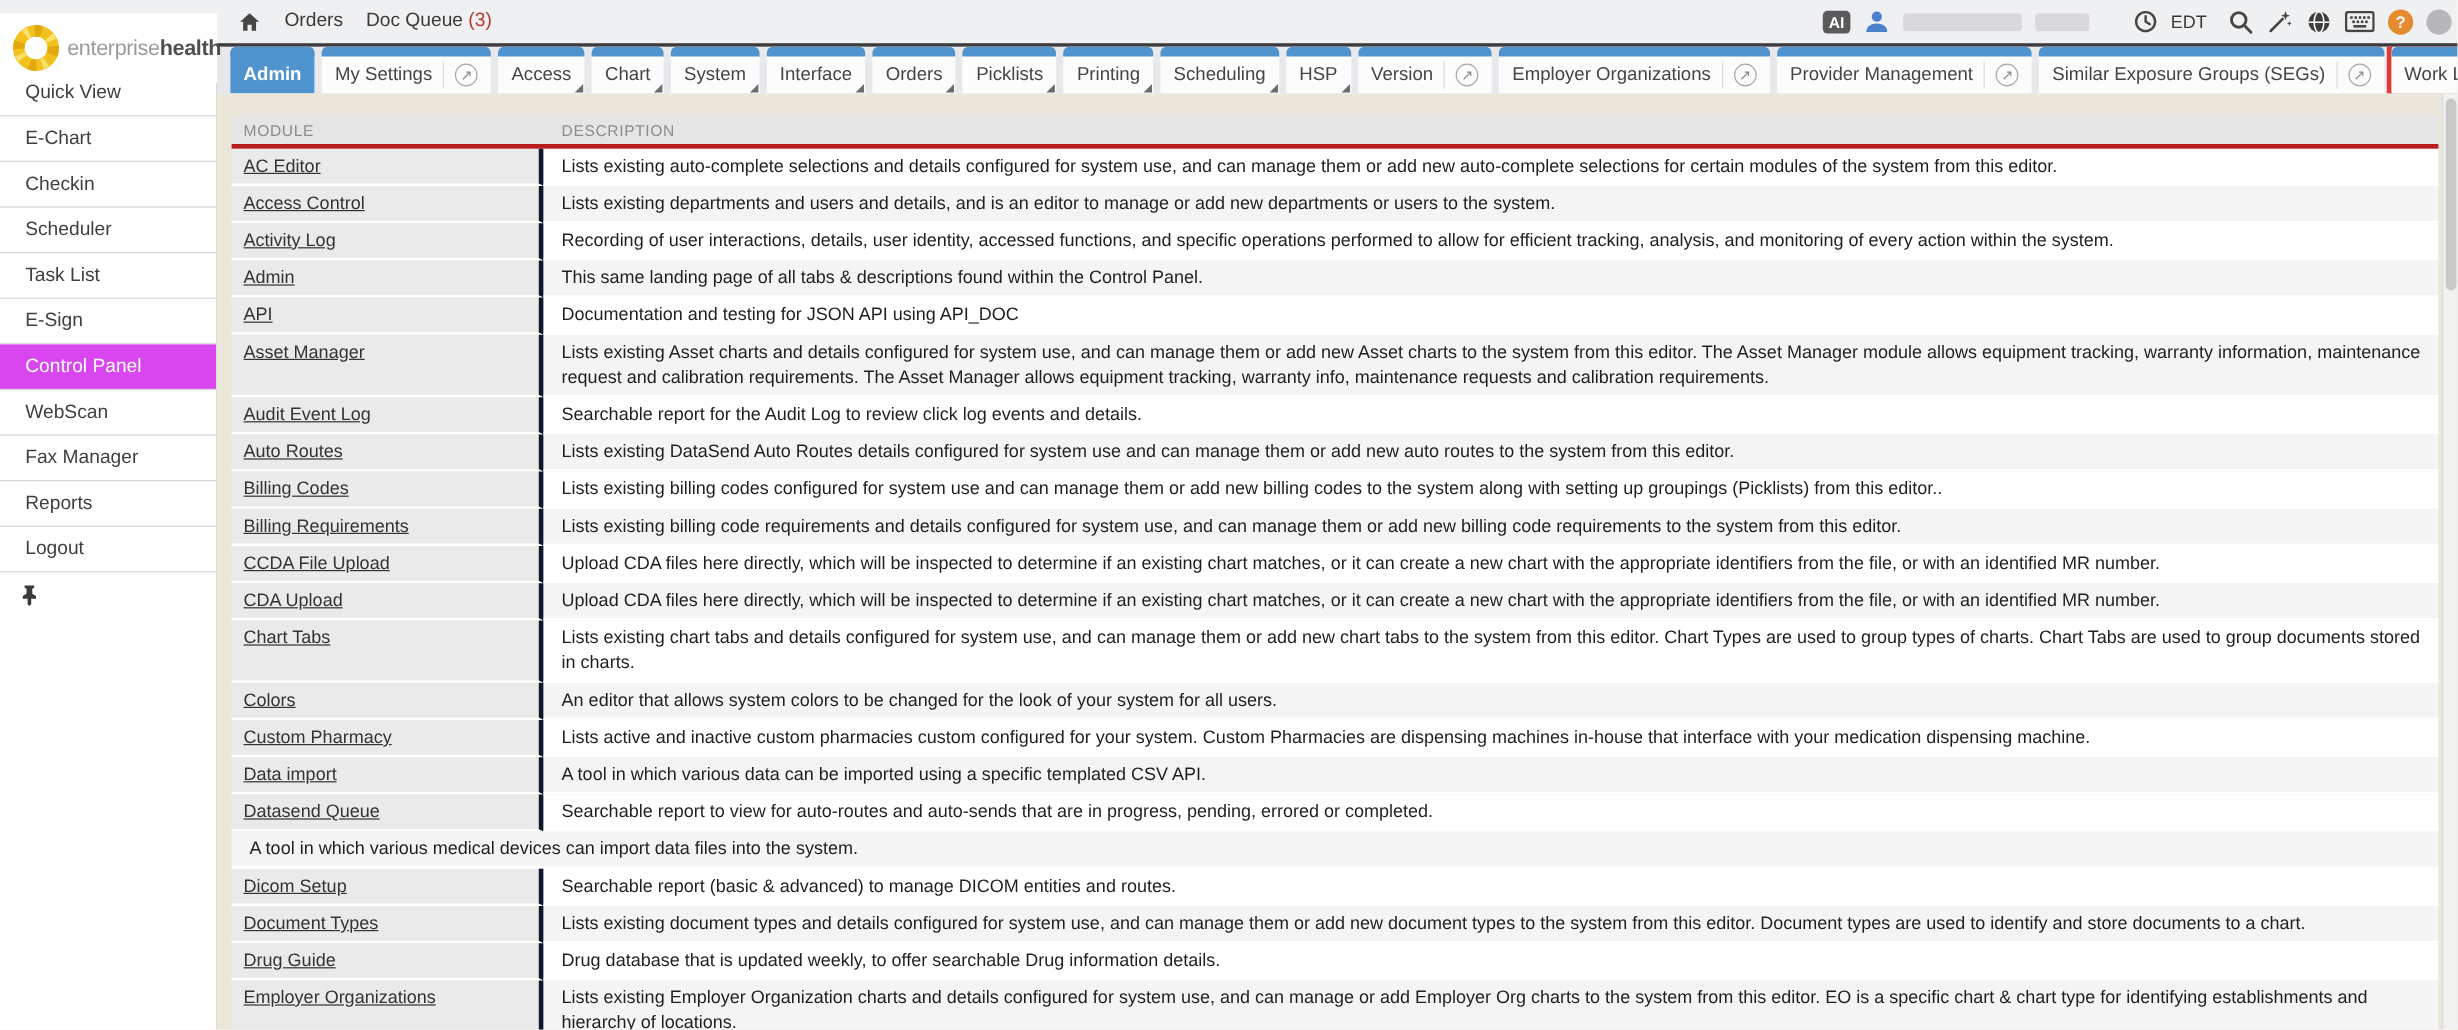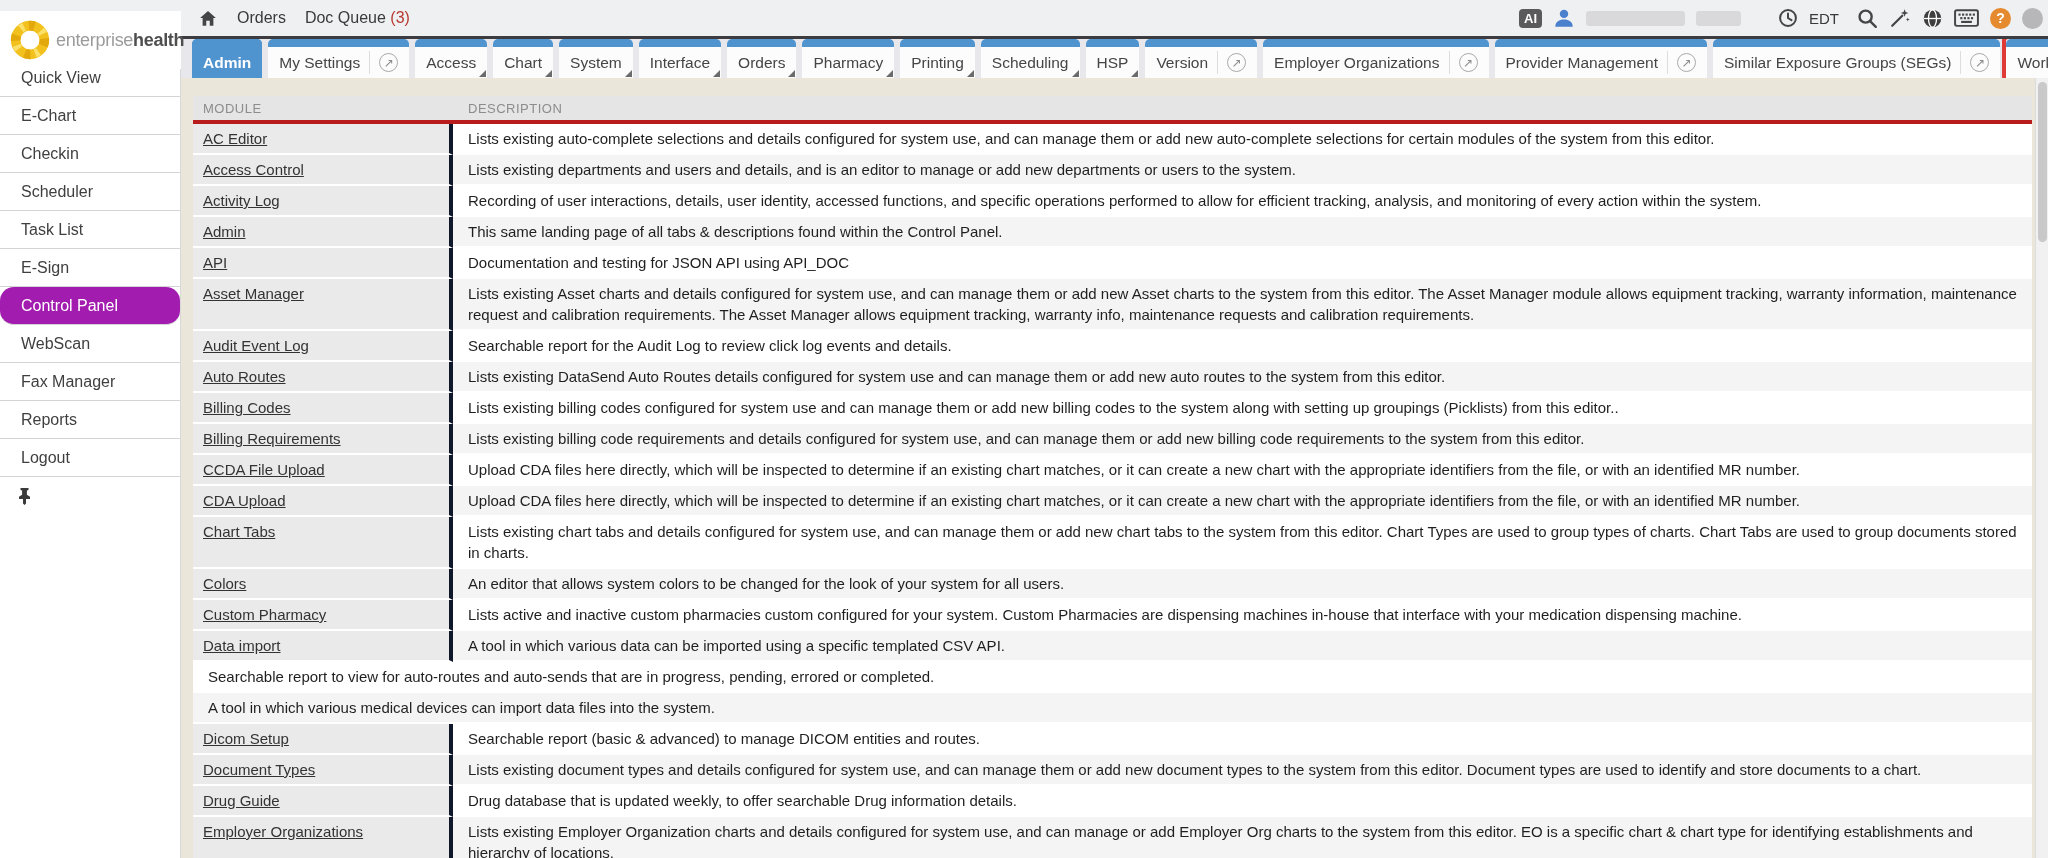--- a/index.html
+++ b/index.html
@@ -32,21 +32,21 @@
   .tab { position:relative; display:flex; align-items:center; padding:8px 11px 0 11px; background:#fcfcfd; color:#454545; font-size:15.5px; white-space:nowrap; border-radius:5px 5px 0 0; cursor:pointer; }
   .tab::before { content:''; position:absolute; left:0; top:0; right:0; height:8px; background:#4f93cf; border-radius:5px 5px 0 0; }
   .tab.active { background:#4f93cf; color:#fff; font-weight:bold; }
   .tab.dropdown::after { content:''; position:absolute; right:1px; bottom:1px; width:0; height:0; border-left:7px solid transparent; border-bottom:7px solid #6b6b6b; }
   .tab-divider { width:1px; background:#ddd; margin:0 0 0 9px; align-self:stretch; margin-top:4px; margin-bottom:4px; }
   .popup-icon { width:19px; height:19px; border:1px solid #a9a9a9; border-radius:50%; color:#8a8a8a; font-size:12px; display:flex; align-items:center; justify-content:center; margin-left:9px; }
   .tab-wrap.highlighted { box-shadow:0 0 0 4px #e03a36; border-radius:2px; }
   
   .sidebar { position:absolute; left:0; top:58px; width:181px; bottom:0; background:#fff; border-top:1px solid #cfcfcf; border-right:1px solid #d8d8d8; z-index:4; }
   .side-item { height:38px; display:flex; align-items:center; padding-left:21px; font-size:16px; color:#3f3f3f; border-bottom:1px solid #d4d4d4; cursor:pointer; }
-  .side-item.active { background:#a21caf; color:#fff;border-radius:14px; }
+  .side-item.active { background:#d946ef; color:#fff; }
   .side-pin { height:38px; display:flex; align-items:center; padding-left:17px; }
   
   .content { position:absolute; left:181px; top:78px; right:0; bottom:0; background:#eae6da; }
   .scrollbar { position:absolute; right:0; top:0; bottom:0; width:13px; background:#f1f1f1; border-left:1px solid #dcdcdc; }
   .scroll-thumb { position:absolute; top:4px; left:2px; width:9px; height:160px; background:#c9c9c9; border-radius:5px; }
   .table { position:absolute; left:12px; top:18px; right:16px; }
   .thead { display:flex; background:#e5e5e5; height:28px; align-items:center; border-bottom:4px solid #b91c1c; }
   .th { font-size:13px; color:#8c8c8c; letter-spacing:.5px; }
   .th.module { width:260px; padding-left:10px; }
   .th.desc { flex:1; padding-left:15px; }
@@ -178,21 +178,21 @@
         <span>Interface</span>
       </div>
     </div>
   <div class="tab-wrap">
       <div class="tab dropdown">
         <span>Orders</span>
       </div>
     </div>
   <div class="tab-wrap">
       <div class="tab dropdown">
-        <span>Pharmacy</span>
+        <span>Picklists</span>
       </div>
     </div>
   <div class="tab-wrap">
       <div class="tab dropdown">
         <span>Printing</span>
       </div>
     </div>
   <div class="tab-wrap">
       <div class="tab dropdown">
         <span>Scheduling</span>
@@ -324,20 +324,21 @@
         </div>
       <div class="trow">
           <div class="cell-module"><a>Custom Pharmacy</a></div>
           <div class="cell-desc">Lists active and inactive custom pharmacies custom configured for your system. Custom Pharmacies are dispensing machines in-house that interface with your medication dispensing machine.</div>
         </div>
       <div class="trow">
           <div class="cell-module"><a>Data import</a></div>
           <div class="cell-desc">A tool in which various data can be imported using a specific templated CSV API.</div>
         </div>
       <div class="trow">
+          <div class="cell-module"><a>Datasend Queue</a></div>
           <div class="cell-desc">Searchable report to view for auto-routes and auto-sends that are in progress, pending, errored or completed.</div>
         </div>
       <div class="trow">
           <div class="cell-desc">A tool in which various medical devices can import data files into the system.</div>
         </div>
       <div class="trow">
           <div class="cell-module"><a>Dicom Setup</a></div>
           <div class="cell-desc">Searchable report (basic &amp; advanced) to manage DICOM entities and routes.</div>
         </div>
       <div class="trow">

